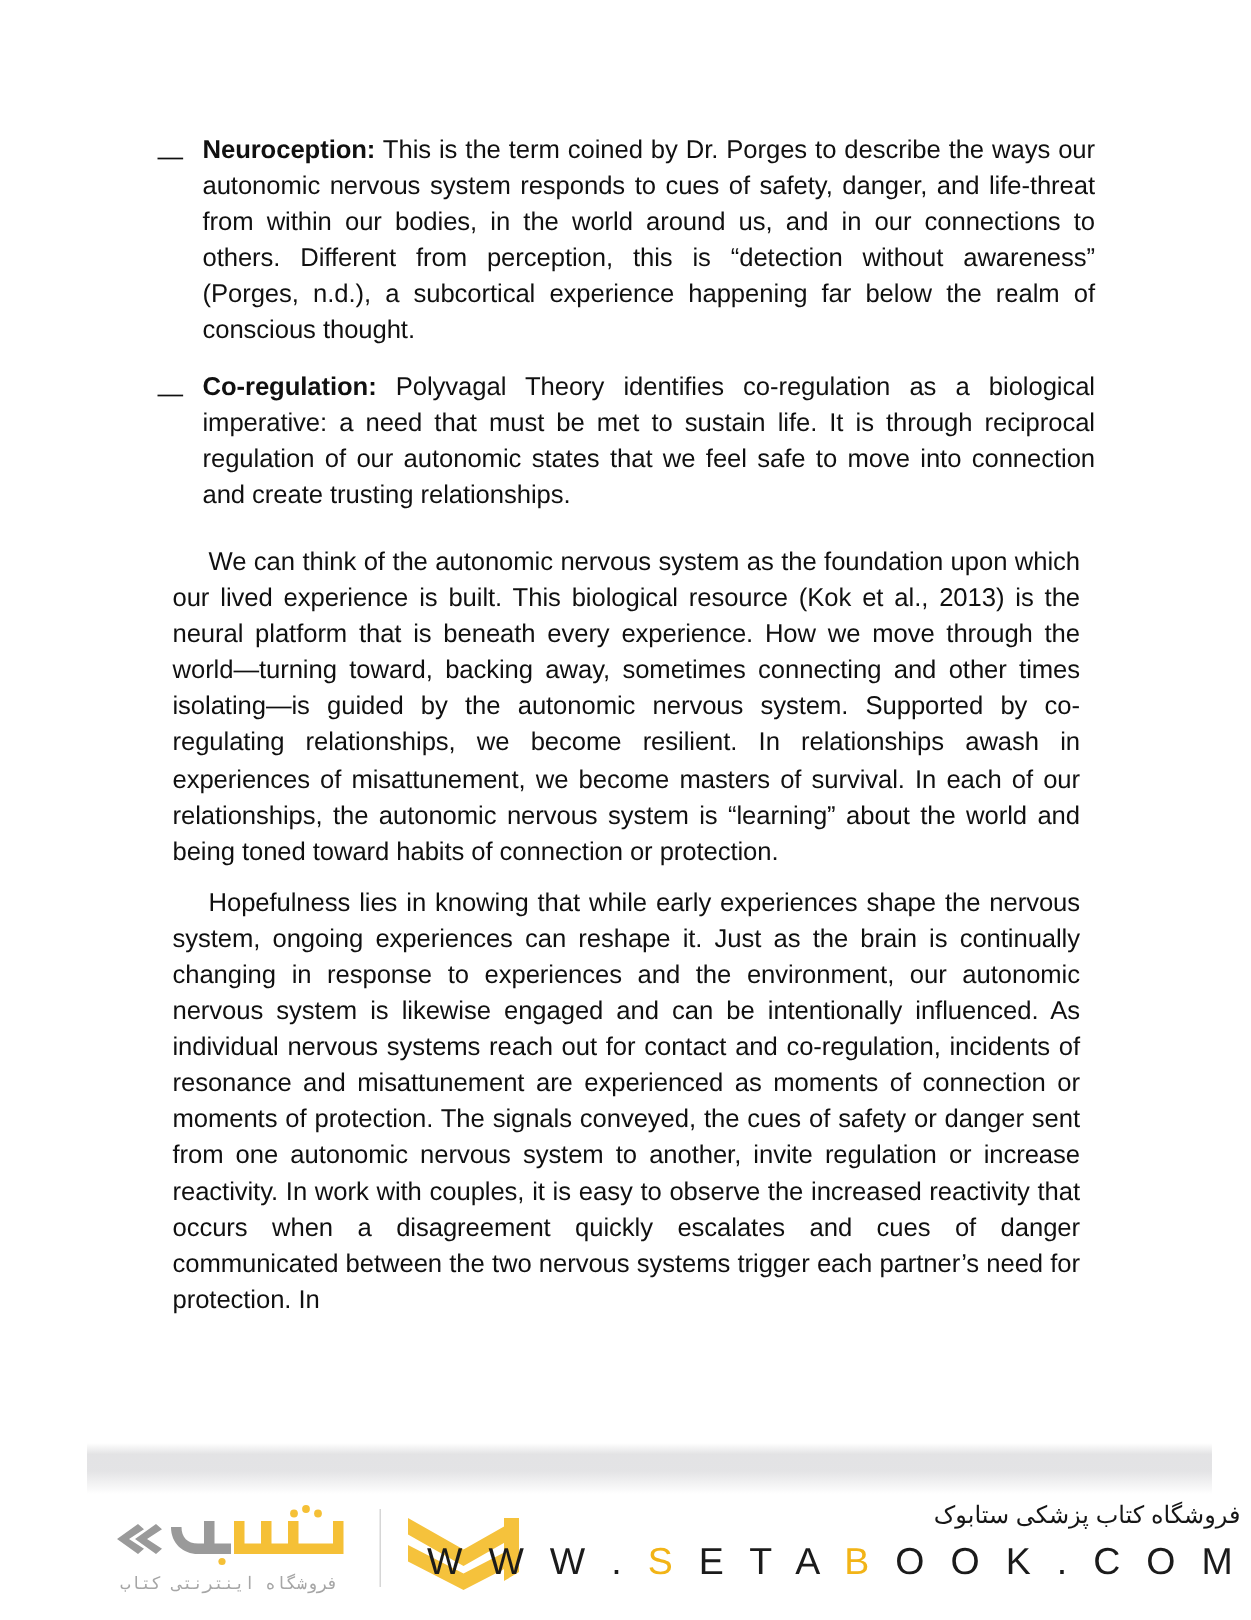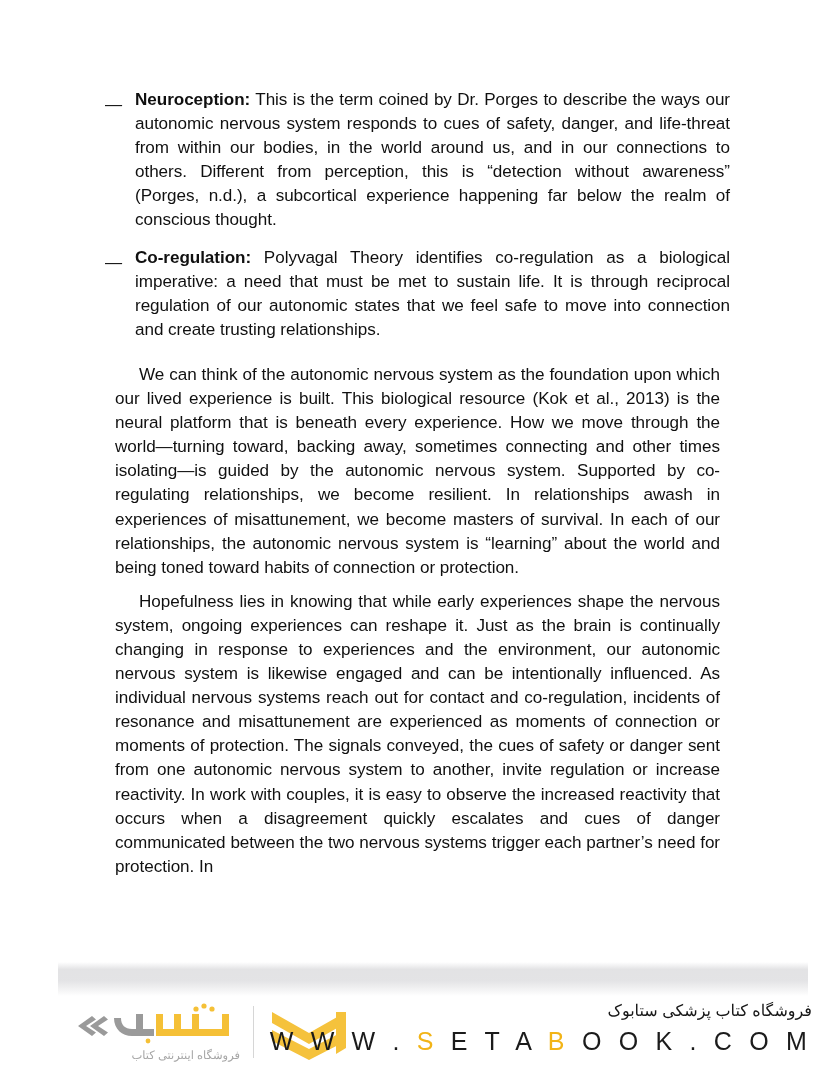--- a/index.html
+++ b/index.html
@@ -110,44 +110,45 @@
     left: 0;
     top: 2px;
     width: 170px;
     height: 48px;
   }
   .logo-sub {
     position: absolute;
     left: 10px;
     top: 48px;
     width: 160px;
-    text-align: right;
+    text-align: left;
     font-size: 11.5px;
     color: #a6a6a6;
     direction: rtl;
     letter-spacing: 0.2px;
+    font-family: Liberation Mono, monospace;
   }
   .logo-divider {
     position: absolute;
     left: 183px;
     top: 6px;
     width: 1px;
     height: 52px;
     background: #d6d6d6;
   }
   .logo-mark {
     position: absolute;
     left: 200px;
     top: 8px;
     width: 78px;
     height: 52px;
   }
   .site-group {
     position: absolute;
-    right: 22px;
+    right: 7px;
     top: 2px;
     text-align: right;
   }
   .site-fa {
     font-size: 16px;
     color: #161616;
     direction: rtl;
     line-height: 26px;
     letter-spacing: 0.2px;
   }

